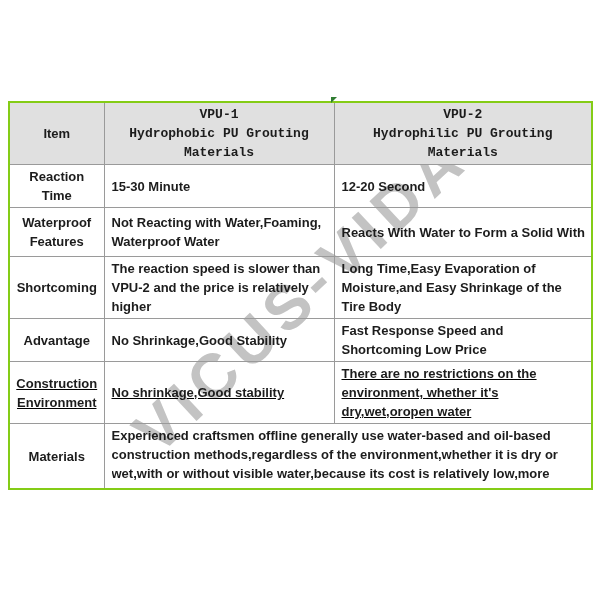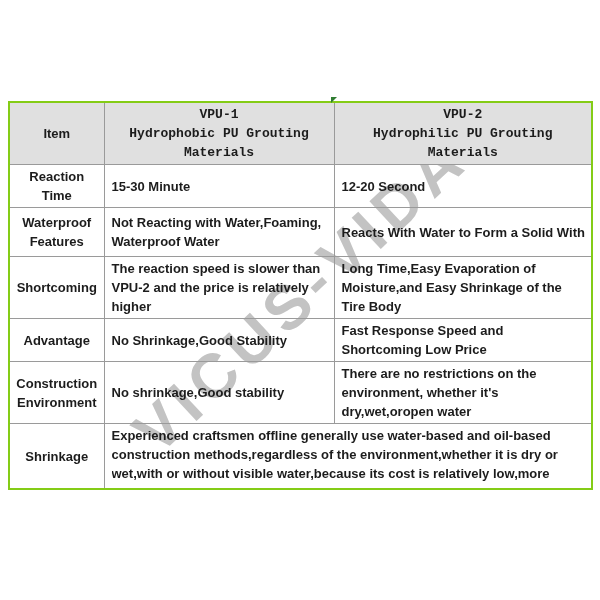--- a/index.html
+++ b/index.html
@@ -59,21 +59,21 @@
     text-align: left;
     padding: 2px 4px 2px 7px;
     background: transparent;
   }
   tr.row-header   { height: 48px; }
   tr.row-char     { height: 47px; }
   tr.row-time     { height: 34px; margin-left: 48px; }
   tr.row-water    { height: 49px; }
   tr.row-short    { height: 55px; }
   tr.row-adv      { height: 37px; }
-  tr.row-env      { height: 55px; }
+  tr.row-env      { height: 55px; text-decoration: underline; }
   tr.row-proposal { height: 61px; }
   td.proposal-cell { vertical-align: top; }
   .clipbox {
     height: 60px;
     overflow: hidden;
   }
   .hdr-line { display: block; font-family: Liberation Mono, monospace; }
   .corner-flag {
     position: absolute;
     left: 331px; top: 97px;
@@ -137,21 +137,21 @@
       <td class="val-cell">Fast Response Speed and Shortcoming Low Price</td>
     </tr>
 
     <tr class="row-env">
       <td class="item-cell">Construction Environment</td>
       <td class="val-cell">No shrinkage,Good stability</td>
       <td class="val-cell">There are no restrictions on the environment, whether it's dry,wet,oropen water</td>
     </tr>
 
     <tr class="row-proposal">
-      <td class="item-cell">Shrinkage</td>
+      <td class="item-cell">Materials</td>
       <td class="val-cell proposal-cell" colspan="2">
         <div class="clipbox">Experienced craftsmen offline generally use water-based and oil-based construction methods,regardless of the environment,whether it is dry or wet,with or without visible water,because its cost is relatively low,more stable and durable</div>
       </td>
     </tr>
 
   </tbody>
     </table>
 </div>
 
 </body></html>

